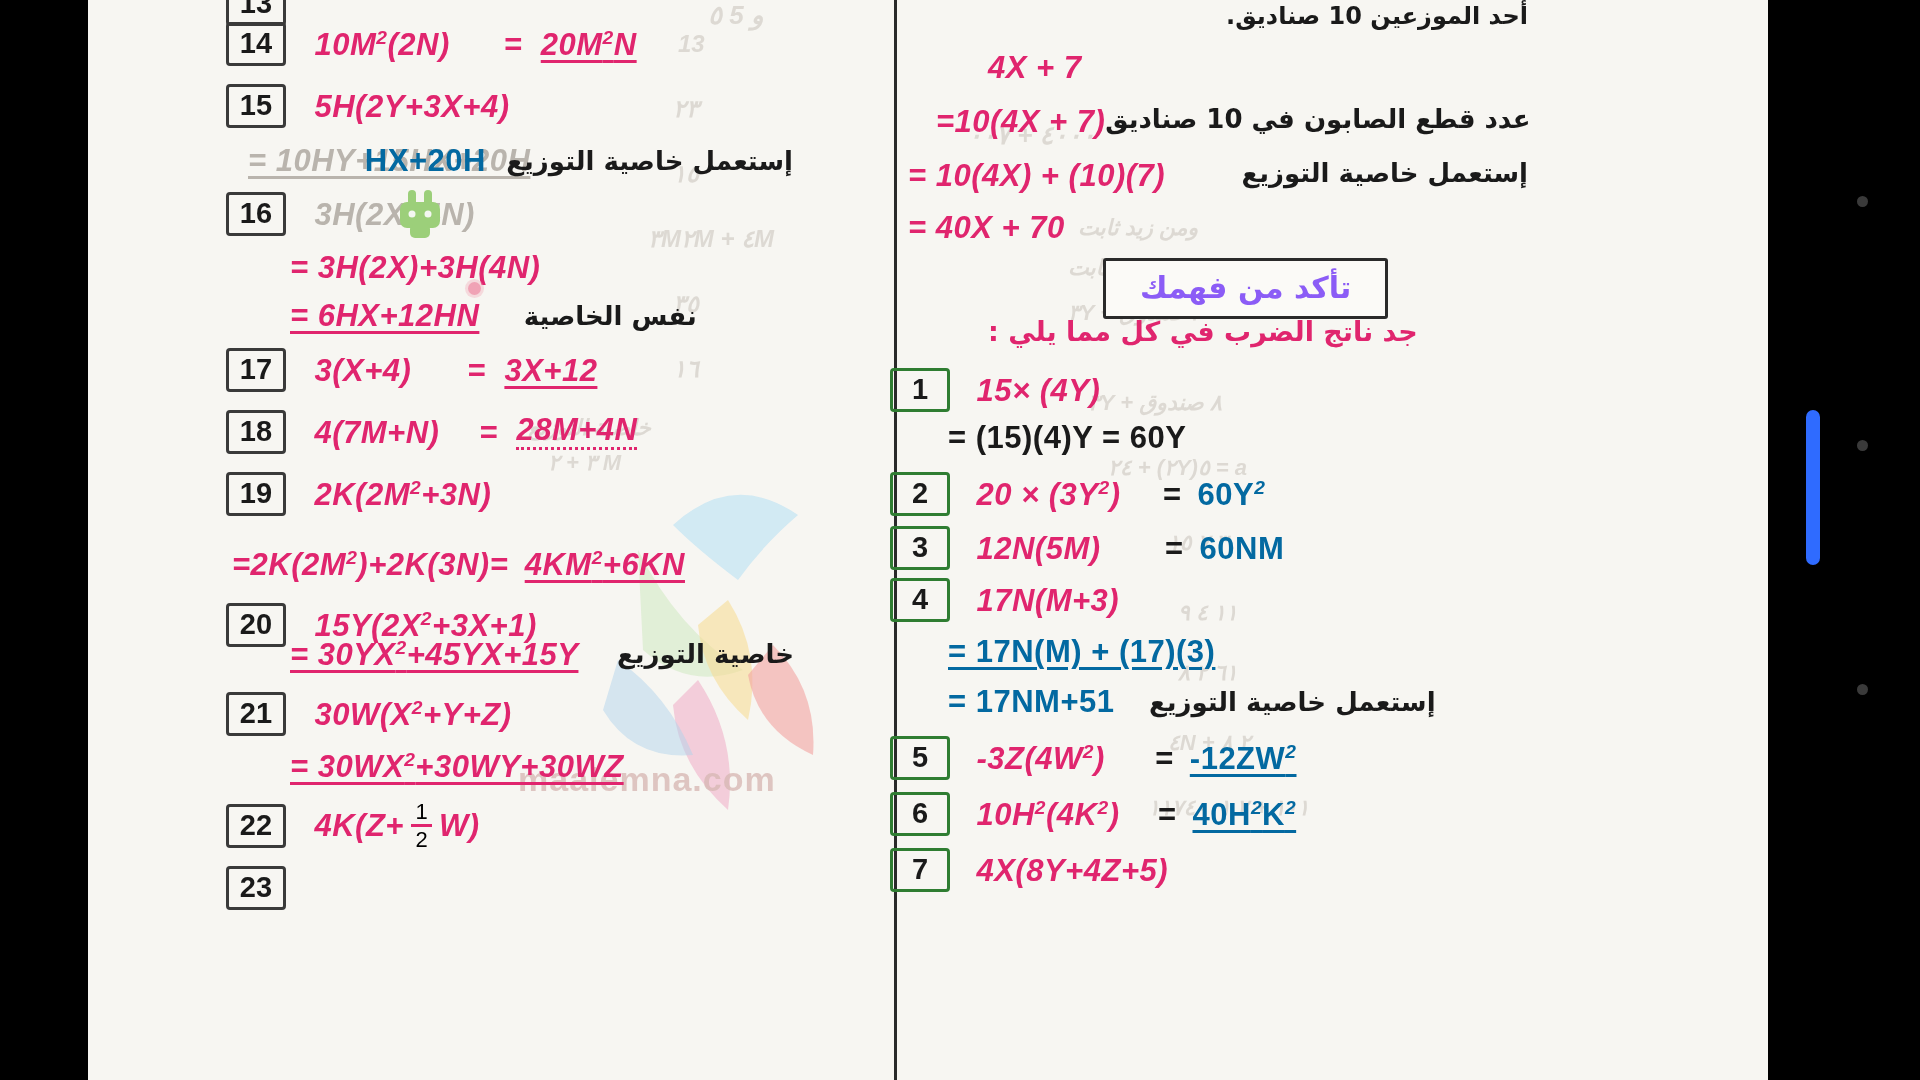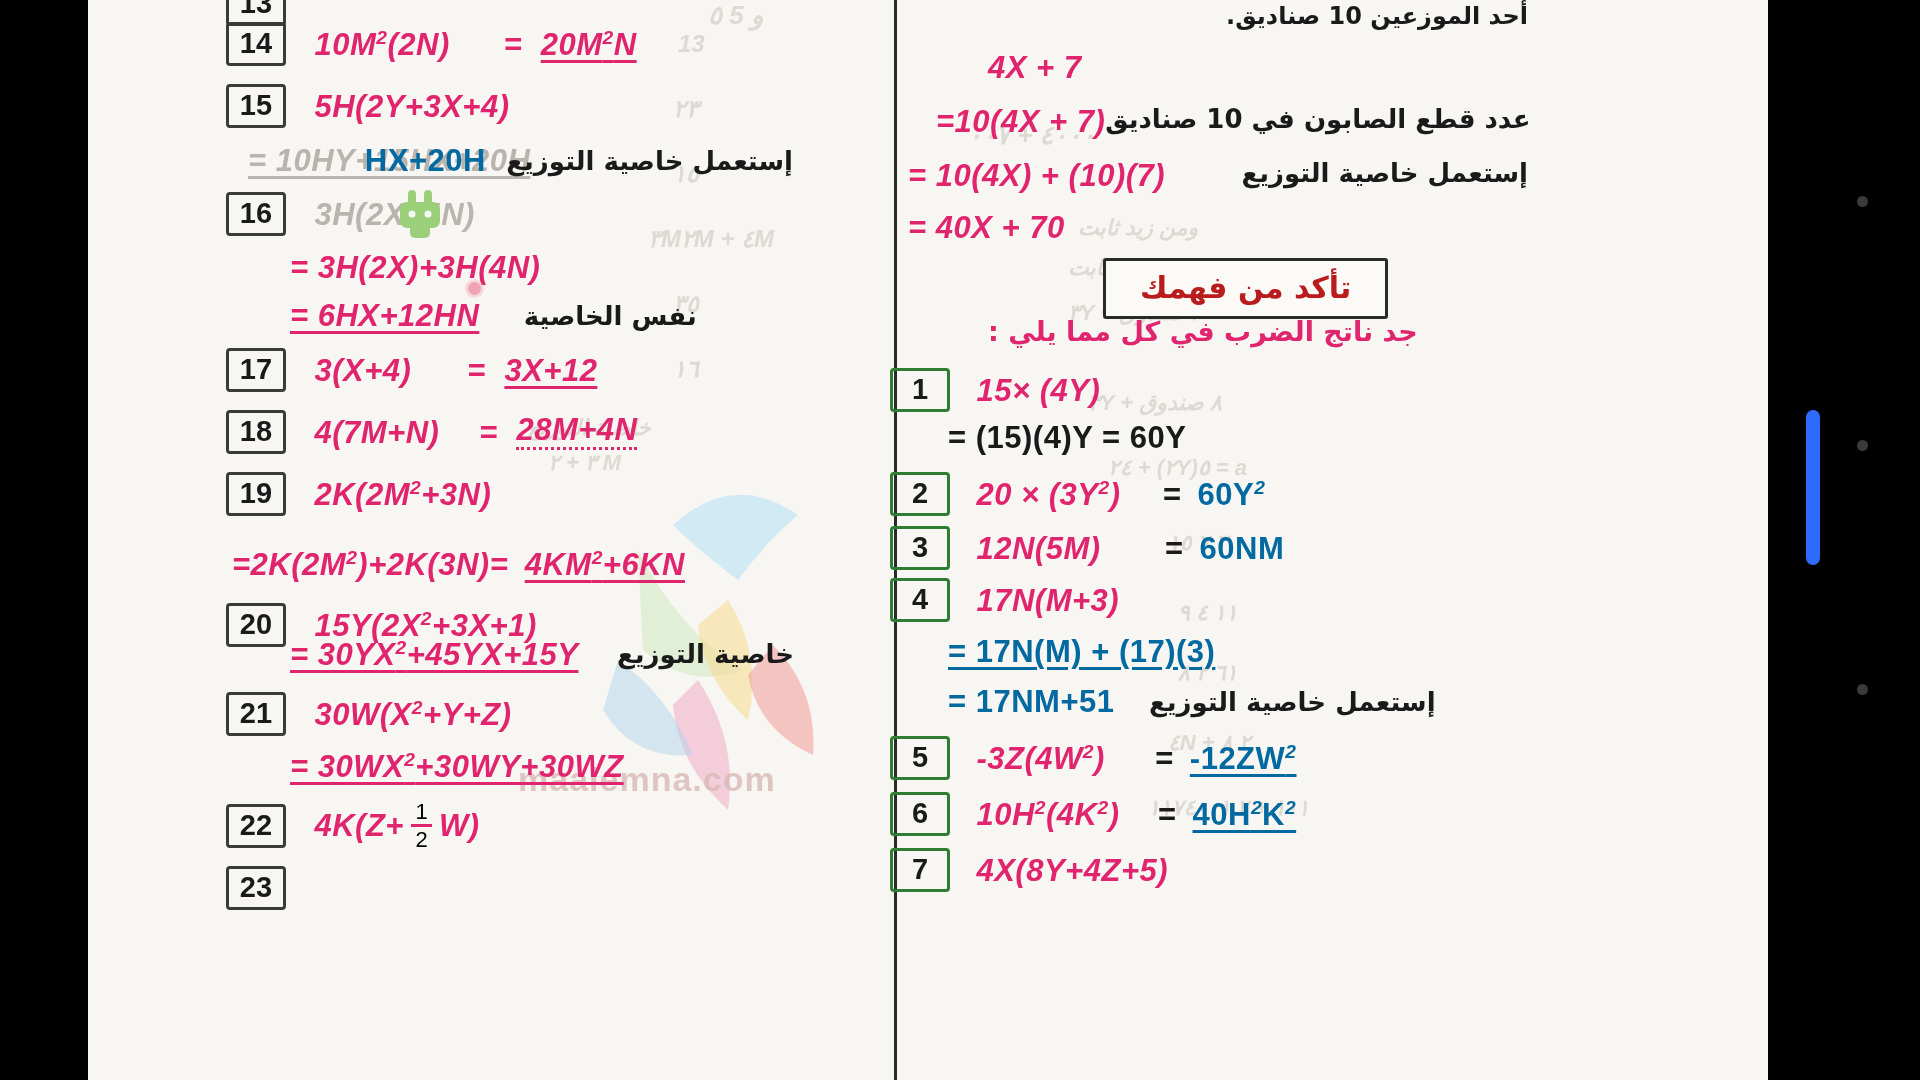--- a/index.html
+++ b/index.html
@@ -150,21 +150,21 @@
   .ar.pink { color: #e0256e; }
 
   
   .boxed-head {
     position: absolute;
     border: 3px solid #2a2a2a;
     border-radius: 3px;
     padding: 9px 34px 11px;
     font-size: 30px;
     font-weight: 700;
-    color: #b91c1c;
+    color: #8b5cf6;
     direction: rtl;
     font-family: "DejaVu Sans", sans-serif;
     background: #fbfaf7;
   }
 
   
   #cursor {
     position: absolute;
     left: 300px;
     top: 180px;

